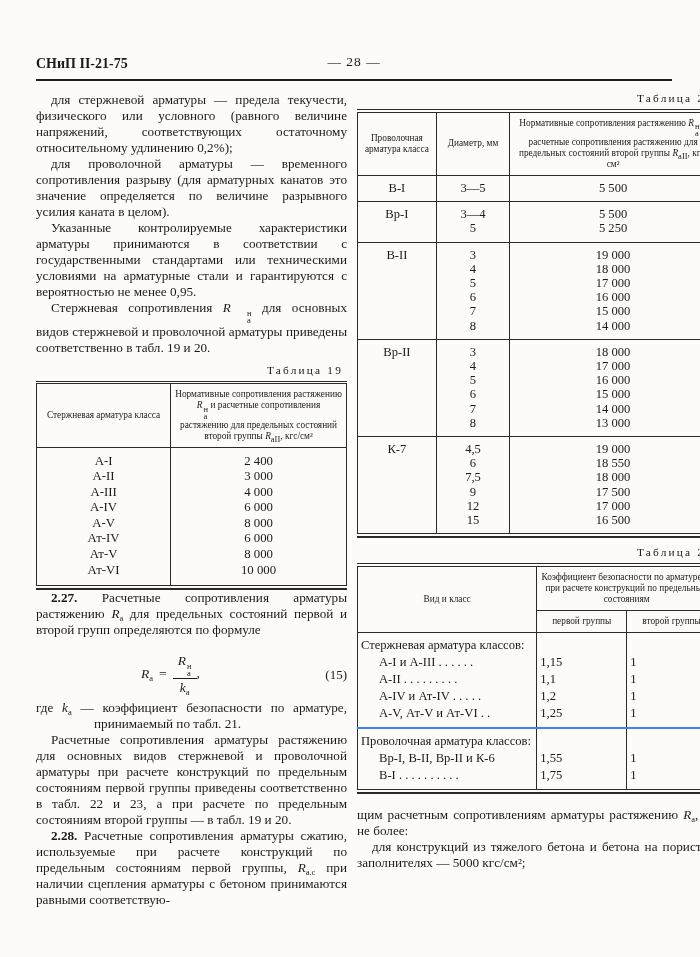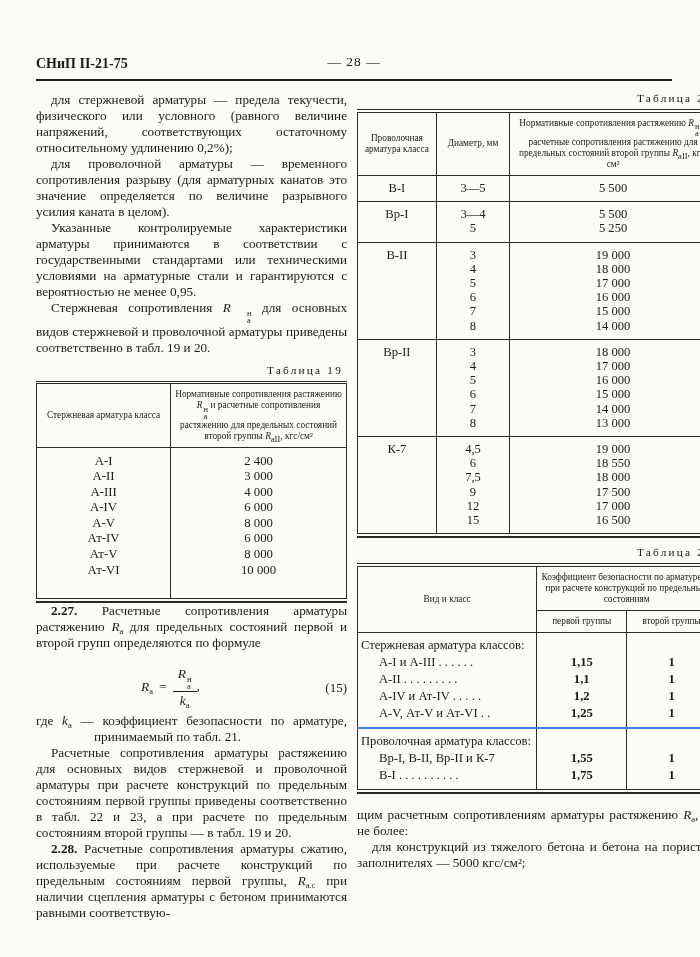--- a/index.html
+++ b/index.html
@@ -50,36 +50,36 @@
   table.doc { border-collapse:collapse; width:100%; table-layout:fixed; }
   table.doc td { border-left:1px solid #2a2a2a; border-right:1px solid #2a2a2a; }
   table.doc tr.head td { border-top:1.2px solid #2a2a2a; border-bottom:1px solid #2a2a2a; }
   table.doc tr.last td { border-bottom:1.2px solid #2a2a2a; }
   td.th {
     text-align:center; vertical-align:middle;
     font-size:9.3px; line-height:11px; padding:5px 3px;
   }
   td.cell {
     white-space:pre-line; text-align:center; vertical-align:top;
-    font-size:12.8px; padding:6px 2px 20px;
+    font-size:12.8px; padding:6px 2px 7px;
   }
   .t19 td.cell { line-height:15.6px; }
   .t19 td:first-child { width:41%; }
   .t20 td.cell { line-height:14.2px; padding:5px 2px 6px; font-size:12.6px; }
   .t20 td:nth-child(1) { width:20%; }
   .t20 td:nth-child(2) { width:18.5%; }
   .t20 tr.sep td { border-top:1px solid #2a2a2a; }
   .t21 { font-size:12.6px; }
   .t21 td:nth-child(1) { width:48%; }
   .t21 td.bh { border-bottom:1px solid #2a2a2a; }
   .t21 td.body { line-height:15px; vertical-align:top; padding:1px 3px; }
   .t21 td.name { text-align:left; }
   .t21 td.ind  { padding-left:21px; }
   .t21 td.lbl  { padding-top:5px; }
-  .t21 td.val  { text-align:center;font-weight:bold; }
+  .t21 td.val  { text-align:left; }
   .t21 tr.sep td { border-top:2px solid #3b82f6; }
   .t21 tr.pad td { padding-bottom:6px; }
   
   .formula { display:flex; align-items:center; margin:15px 0 4px; min-height:40px; }
   .f-body { flex:1; text-align:center; font-size:13.5px; }
   .f-eq { padding:0 6px; }
   .frac { display:inline-block; vertical-align:middle; text-align:center; }
   .frac .num { display:block; border-bottom:1px solid #1a1a1a; padding:0 5px 1px; }
   .frac .den { display:block; padding-top:1px; }
   .f-no { width:42px; text-align:right; font-size:13px; }
@@ -262,21 +262,21 @@
           <td class="body name ind">А-V, Ат-V и Ат-VI . .</td>
           <td class="body val">1,25</td>
           <td class="body val">1</td>
         </tr>
         <tr class="sep">
           <td class="body name lbl">Проволочная арматура классов:</td>
           <td class="body lbl"></td>
               <td class="body lbl"></td>
         </tr>
         <tr>
-          <td class="body name ind">Вр-I, В-II, Вр-II и К-7</td>
+          <td class="body name ind">Вр-I, В-II, Вр-II и К-6</td>
           <td class="body val">1,55</td>
           <td class="body val">1</td>
         </tr>
         <tr class="last pad">
           <td class="body name ind">В-I . . . . . . . . . .</td>
           <td class="body val">1,75</td>
           <td class="body val">1</td>
         </tr>
       </tbody>
         </table>

